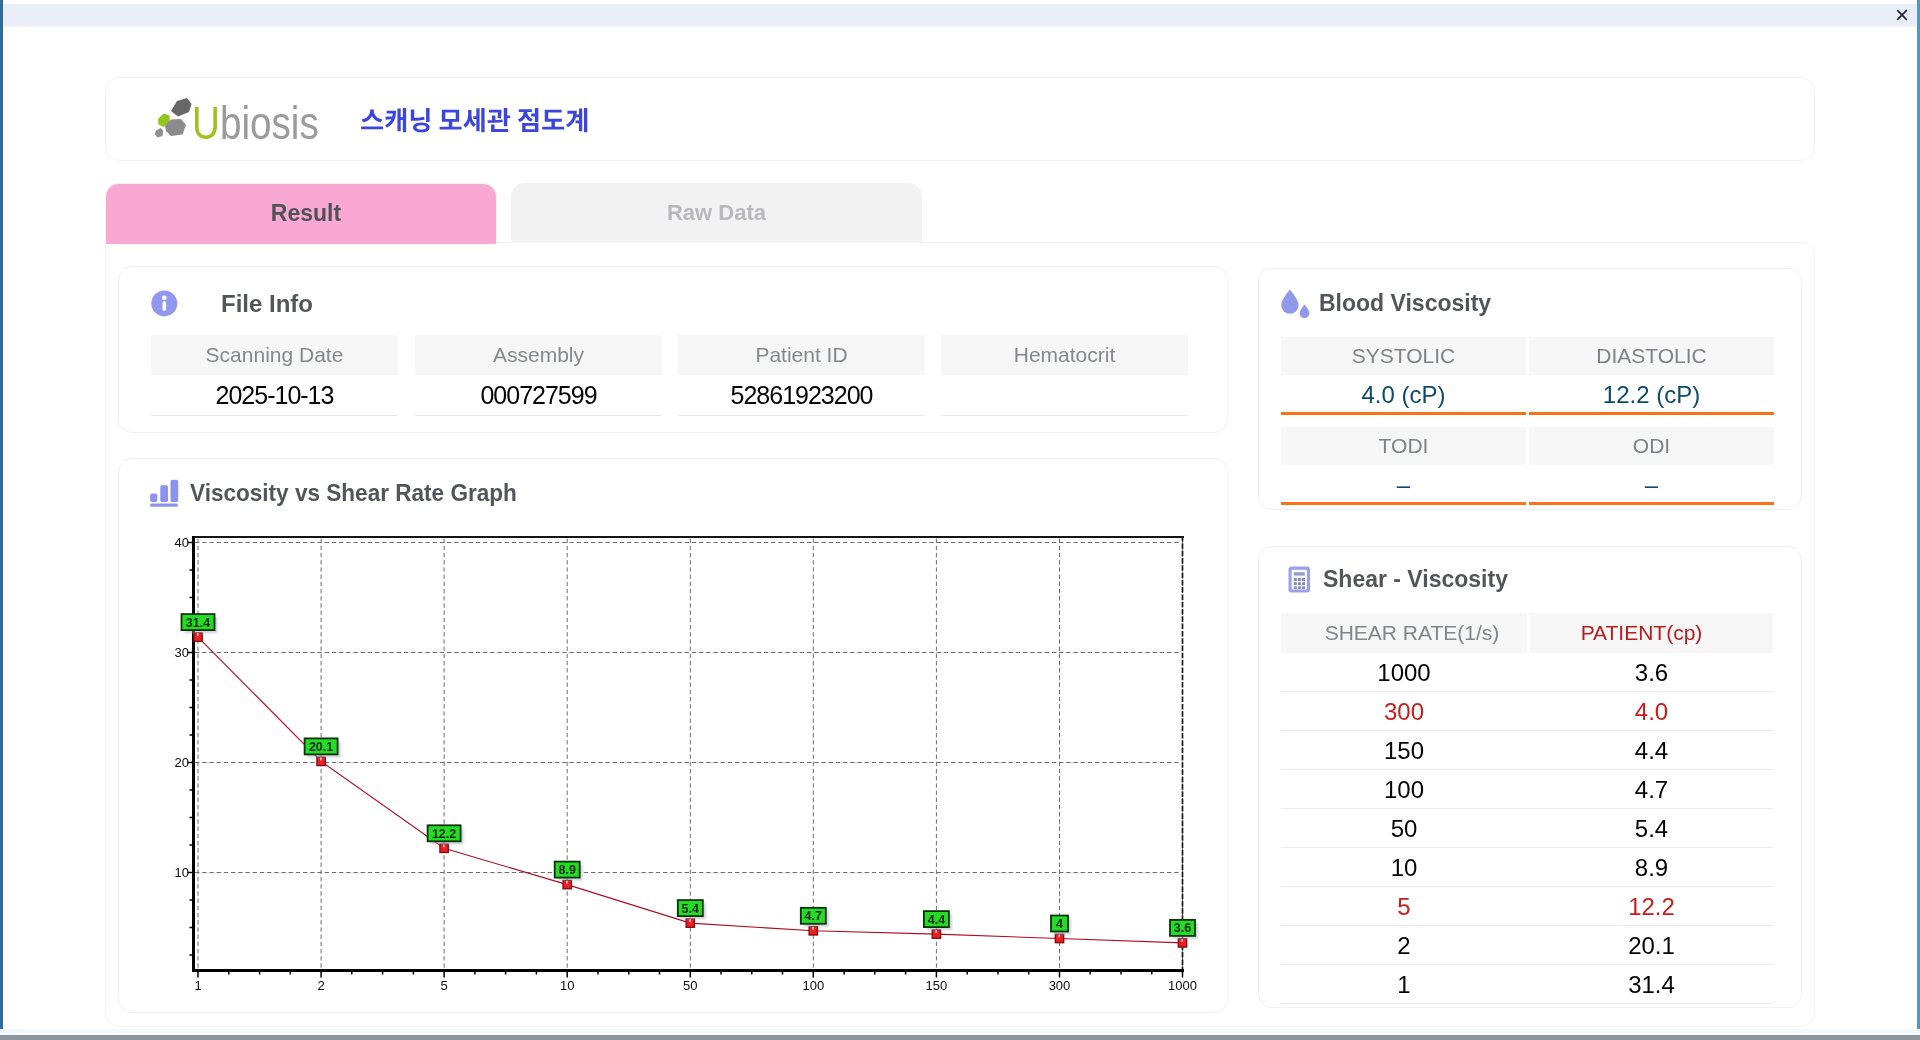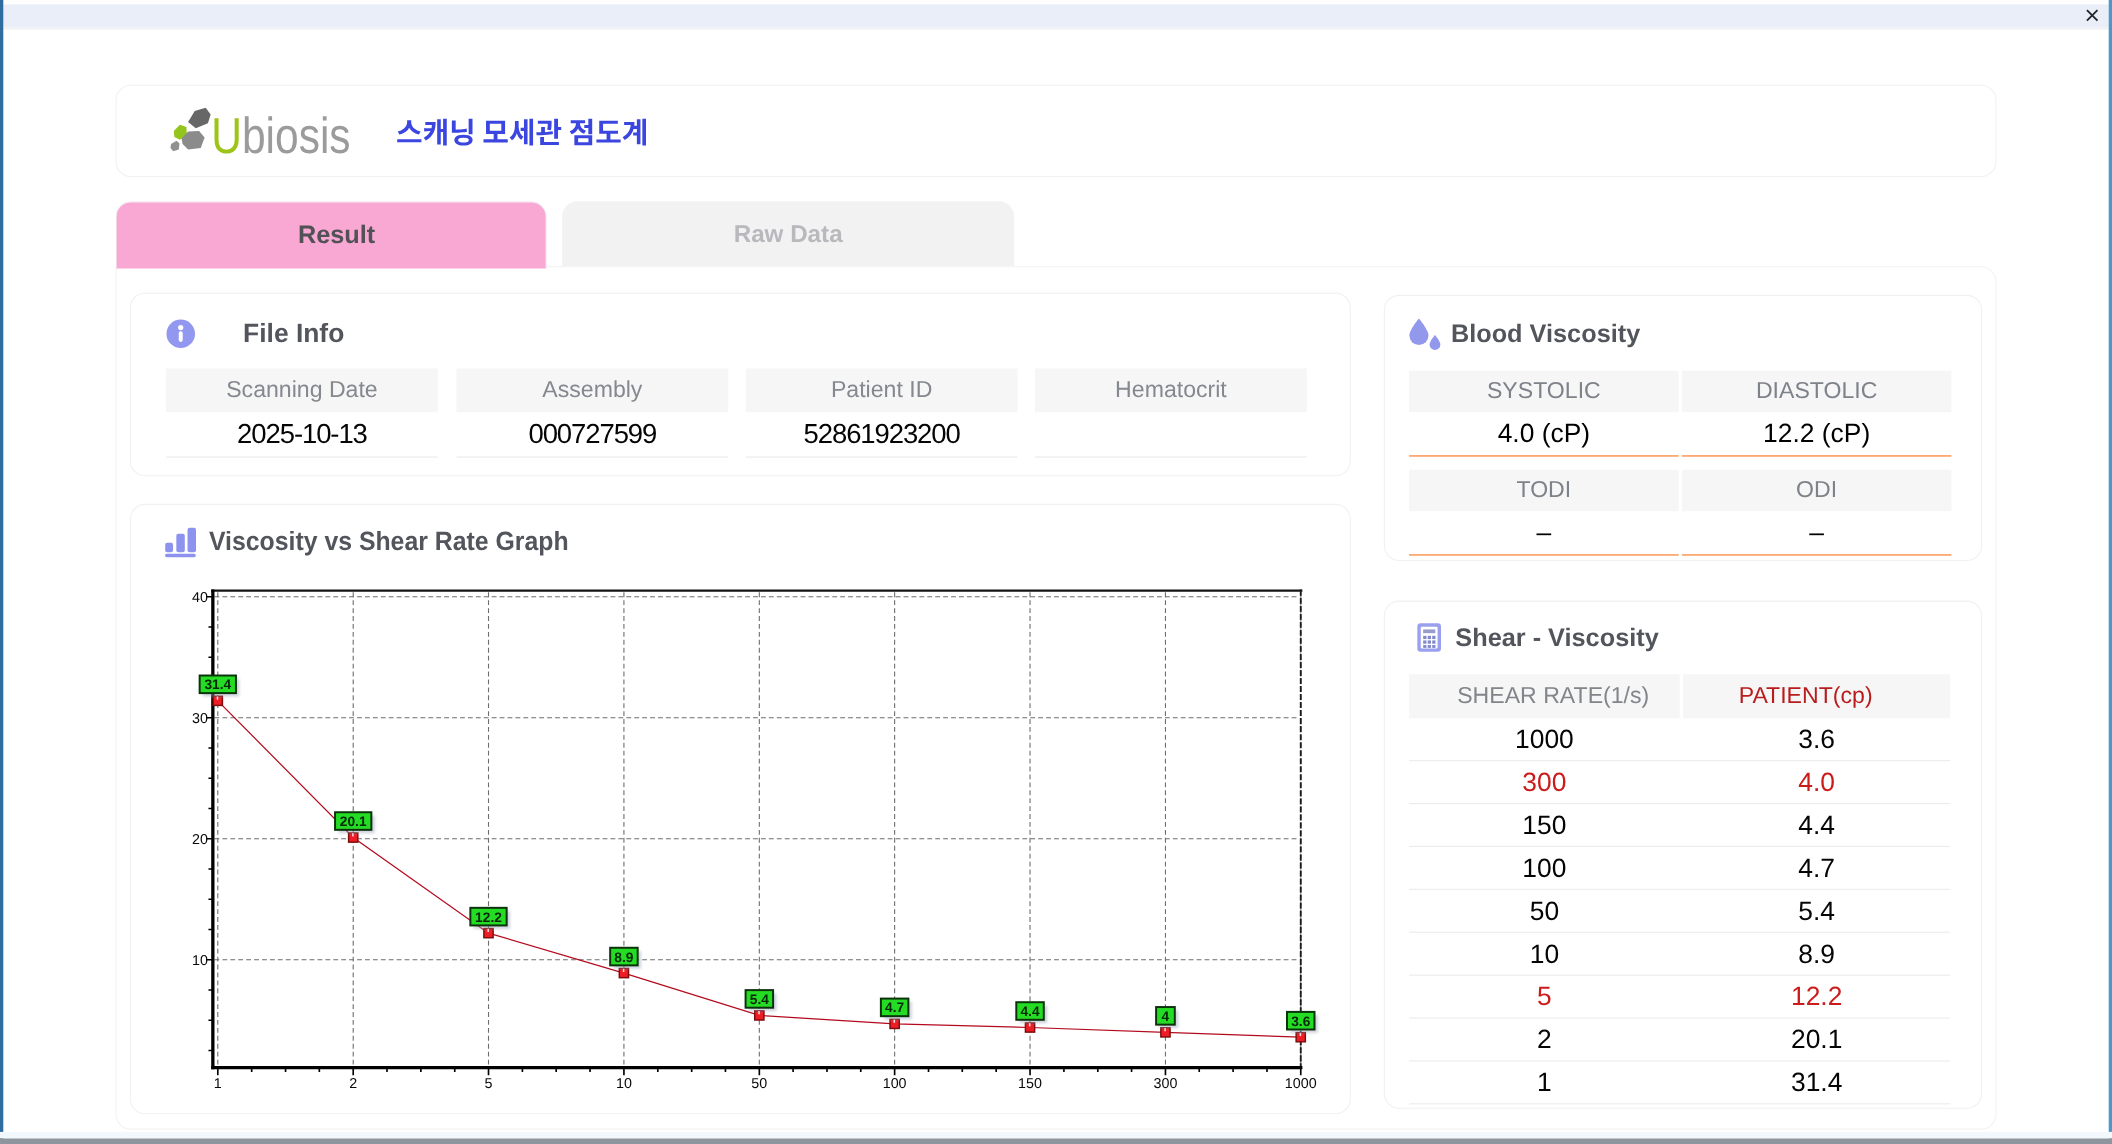--- a/index.html
+++ b/index.html
@@ -4,21 +4,21 @@
 <style>
   * { margin:0; padding:0; box-sizing:border-box; }
   html,body { width:1920px; height:1040px; background:#fff; font-family:"Liberation Sans", sans-serif; overflow:hidden; }
   #root { position:relative; width:1920px; height:1040px; background:#fff; }
   .abs { position:absolute; }
   .card { position:absolute; background:#fff; border:1px solid #f1f1f2; border-radius:14px; }
   .ttl { font-weight:bold; color:#53555c; font-size:24px; }
   .fih { top:0; width:247px; height:40px; background:#f6f6f7; color:#85888e; font-size:21px; text-align:center; line-height:40px; }
   .fiv { top:40px; width:247px; height:41px; background:#fff; border-bottom:1px solid #e9e9eb; color:#050505; font-size:25px; letter-spacing:-1px; text-align:center; line-height:41px; }
   .bvh { width:245px; height:38px; background:#f6f6f7; color:#7e8289; font-size:21px; text-align:center; line-height:38px; }
-  .bvv { width:245px; height:40px; background:#fff; border-bottom:1px solid #f97316; color:#000000; font-size:24px; text-align:center; line-height:40px; }
+  .bvv { width:245px; height:40px; background:#fff; border-bottom:3px solid #f97316; color:#0c4a6e; font-size:24px; text-align:center; line-height:40px; }
   .svr { position:absolute; width:492px; height:39px; border-bottom:1px solid #ebebee; }
   .svc1 { position:absolute; left:0; top:0; width:246px; text-align:center; line-height:39px; font-size:24px; color:#050505; }
   .svc2 { position:absolute; left:249px; top:0; width:243px; text-align:center; line-height:39px; font-size:24px; color:#050505; }
   .red { color:#cc1b1b !important; }
 </style>
 </head>
 <body>
 <div id="root">
 
   <div class="abs" style="left:0;top:0;width:1920px;height:4px;background:#fdfdfd;"></div>

